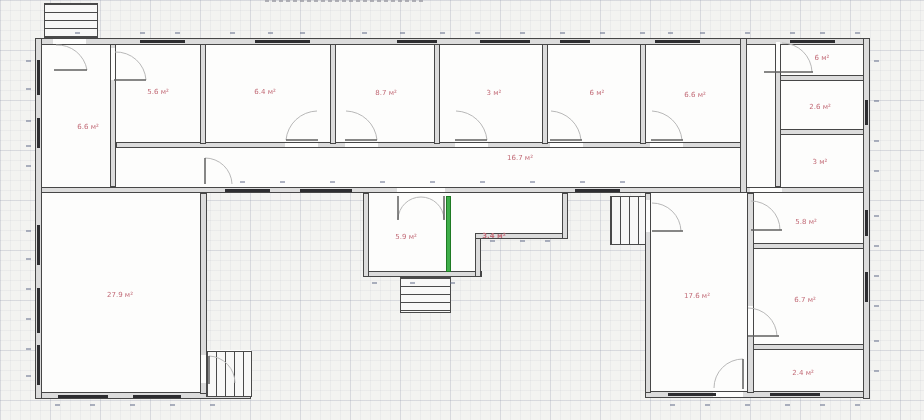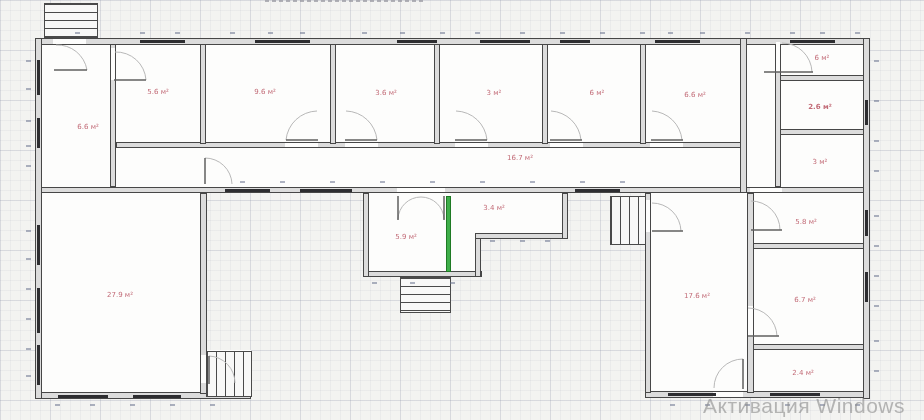--- a/index.html
+++ b/index.html
@@ -32,21 +32,20 @@
   .watermark{
     position:absolute; left:703px; top:394px; z-index:7;
     font-family:"Liberation Sans", sans-serif; font-size:21px; letter-spacing:.5px;
     color:rgba(140,140,140,.62); white-space:nowrap;
   }
 </style>
 </head>
 <body>
 
 <div id="canvas">
-  <div class="watermark">Активация Windows</div>
 <div class="fill" style="left: 35px; top: 38px; width: 737px; height: 155px;"></div>
     <div class="fill" style="left: 747px; top: 38px; width: 123px; height: 155px;"></div>
     <div class="fill" style="left: 645px; top: 193px; width: 225px; height: 205px;"></div>
     <div class="fill" style="left: 35px; top: 193px; width: 172px; height: 205px;"></div>
     <div class="fill" style="left: 363px; top: 193px; width: 205px; height: 45px;"></div>
     <div class="fill" style="left: 363px; top: 238px; width: 118px; height: 39px;"></div>
     <div class="fill" style="left: 205px; top: 350px; width: 46px; height: 48px;"></div>
     <div class="wall" style="left: 35px; top: 38px; width: 835px; height: 7px;"></div>
     <div class="wall" style="left: 116px; top: 142px; width: 631px; height: 6px;"></div>
     <div class="wall" style="left: 35px; top: 187px; width: 835px; height: 6px;"></div>
@@ -145,32 +144,32 @@
       <path d="M 444 196 L 444 220" fill="none" stroke="#5f5f5f" stroke-width="1.5"></path>
       <path d="M 652 231 L 683 231" fill="none" stroke="#5f5f5f" stroke-width="1.5"></path>
       <path d="M 751 230 L 782 230" fill="none" stroke="#5f5f5f" stroke-width="1.5"></path>
       <path d="M 748 336 L 779 336" fill="none" stroke="#5f5f5f" stroke-width="1.5"></path>
       <path d="M 743 359 L 743 389" fill="none" stroke="#5f5f5f" stroke-width="1.5"></path>
       <path d="M 209 356 L 209 384" fill="none" stroke="#5f5f5f" stroke-width="1.5"></path>
       <path d="M 265 1 L 425 1" fill="none" stroke="#9a9aa2" stroke-width="1.5" stroke-dasharray="4 3"></path>
     </svg>
     <div class="arealabel" style="left: 88px; top: 127px;">6.6 м²</div>
     <div class="arealabel" style="left: 158px; top: 92px;">5.6 м²</div>
-    <div class="arealabel" style="left: 265px; top: 92px;">9.6 м²</div>
-    <div class="arealabel" style="left: 386px; top: 93px;">3.6 м²</div>
+    <div class="arealabel" style="left: 265px; top: 92px;">6.4 м²</div>
+    <div class="arealabel" style="left: 386px; top: 93px;">8.7 м²</div>
     <div class="arealabel" style="left: 494px; top: 93px;">3 м²</div>
     <div class="arealabel" style="left: 597px; top: 93px;">6 м²</div>
     <div class="arealabel" style="left: 695px; top: 95px;">6.6 м²</div>
     <div class="arealabel" style="left: 822px; top: 58px;">6 м²</div>
-    <div class="arealabel" style="left: 820px; top: 107px; font-weight: bold;">2.6 м²</div>
+    <div class="arealabel" style="left: 820px; top: 107px;">2.6 м²</div>
     <div class="arealabel" style="left: 820px; top: 162px;">3 м²</div>
     <div class="arealabel" style="left: 520px; top: 158px;">16.7 м²</div>
     <div class="arealabel" style="left: 120px; top: 295px;">27.9 м²</div>
     <div class="arealabel" style="left: 406px; top: 237px;">5.9 м²</div>
-    <div class="arealabel" style="left: 494px; top: 208px;">3.4 м²</div>
+    <div class="arealabel" style="left: 494px; top: 236px; font-weight: bold;">3.4 м²</div>
     <div class="arealabel" style="left: 697px; top: 296px;">17.6 м²</div>
     <div class="arealabel" style="left: 806px; top: 222px;">5.8 м²</div>
     <div class="arealabel" style="left: 805px; top: 300px;">6.7 м²</div>
     <div class="arealabel" style="left: 803px; top: 373px;">2.4 м²</div>
     <div class="dim" style="left: 75px; top: 32px;"></div>
     <div class="dim" style="left: 140px; top: 32px;"></div>
     <div class="dim" style="left: 175px; top: 32px;"></div>
     <div class="dim" style="left: 230px; top: 32px;"></div>
     <div class="dim" style="left: 268px; top: 32px;"></div>
     <div class="dim" style="left: 300px; top: 32px;"></div>

